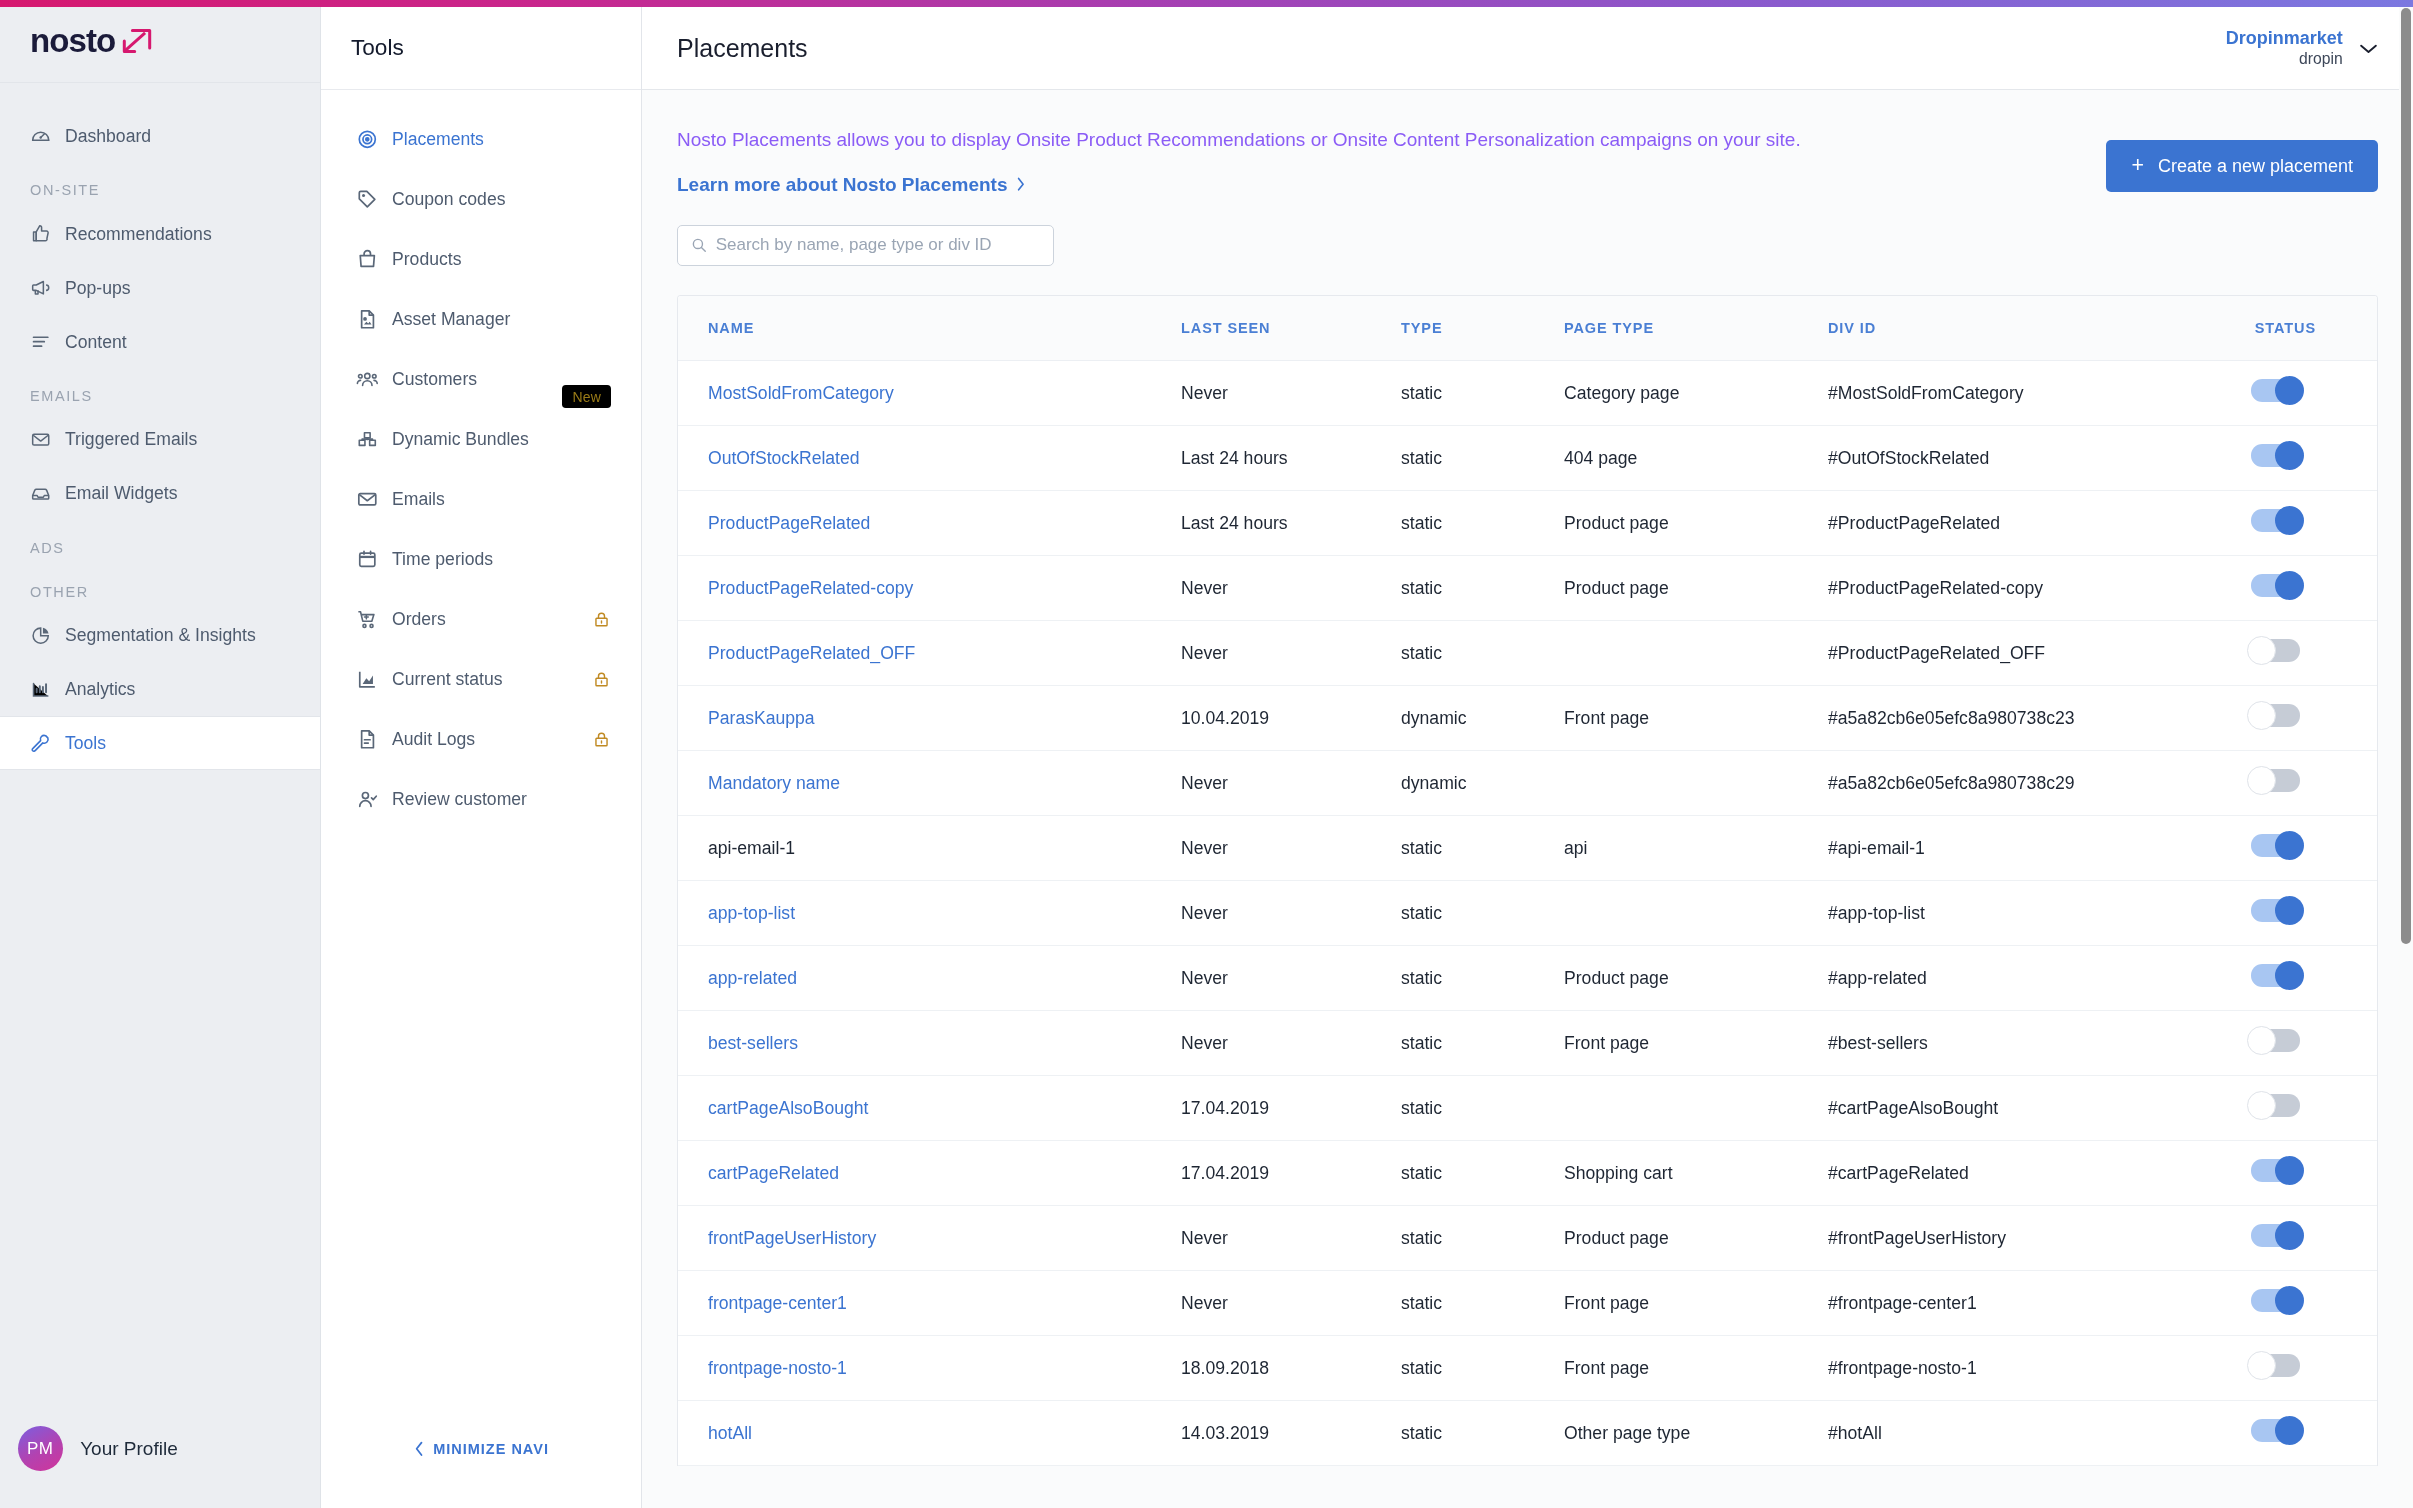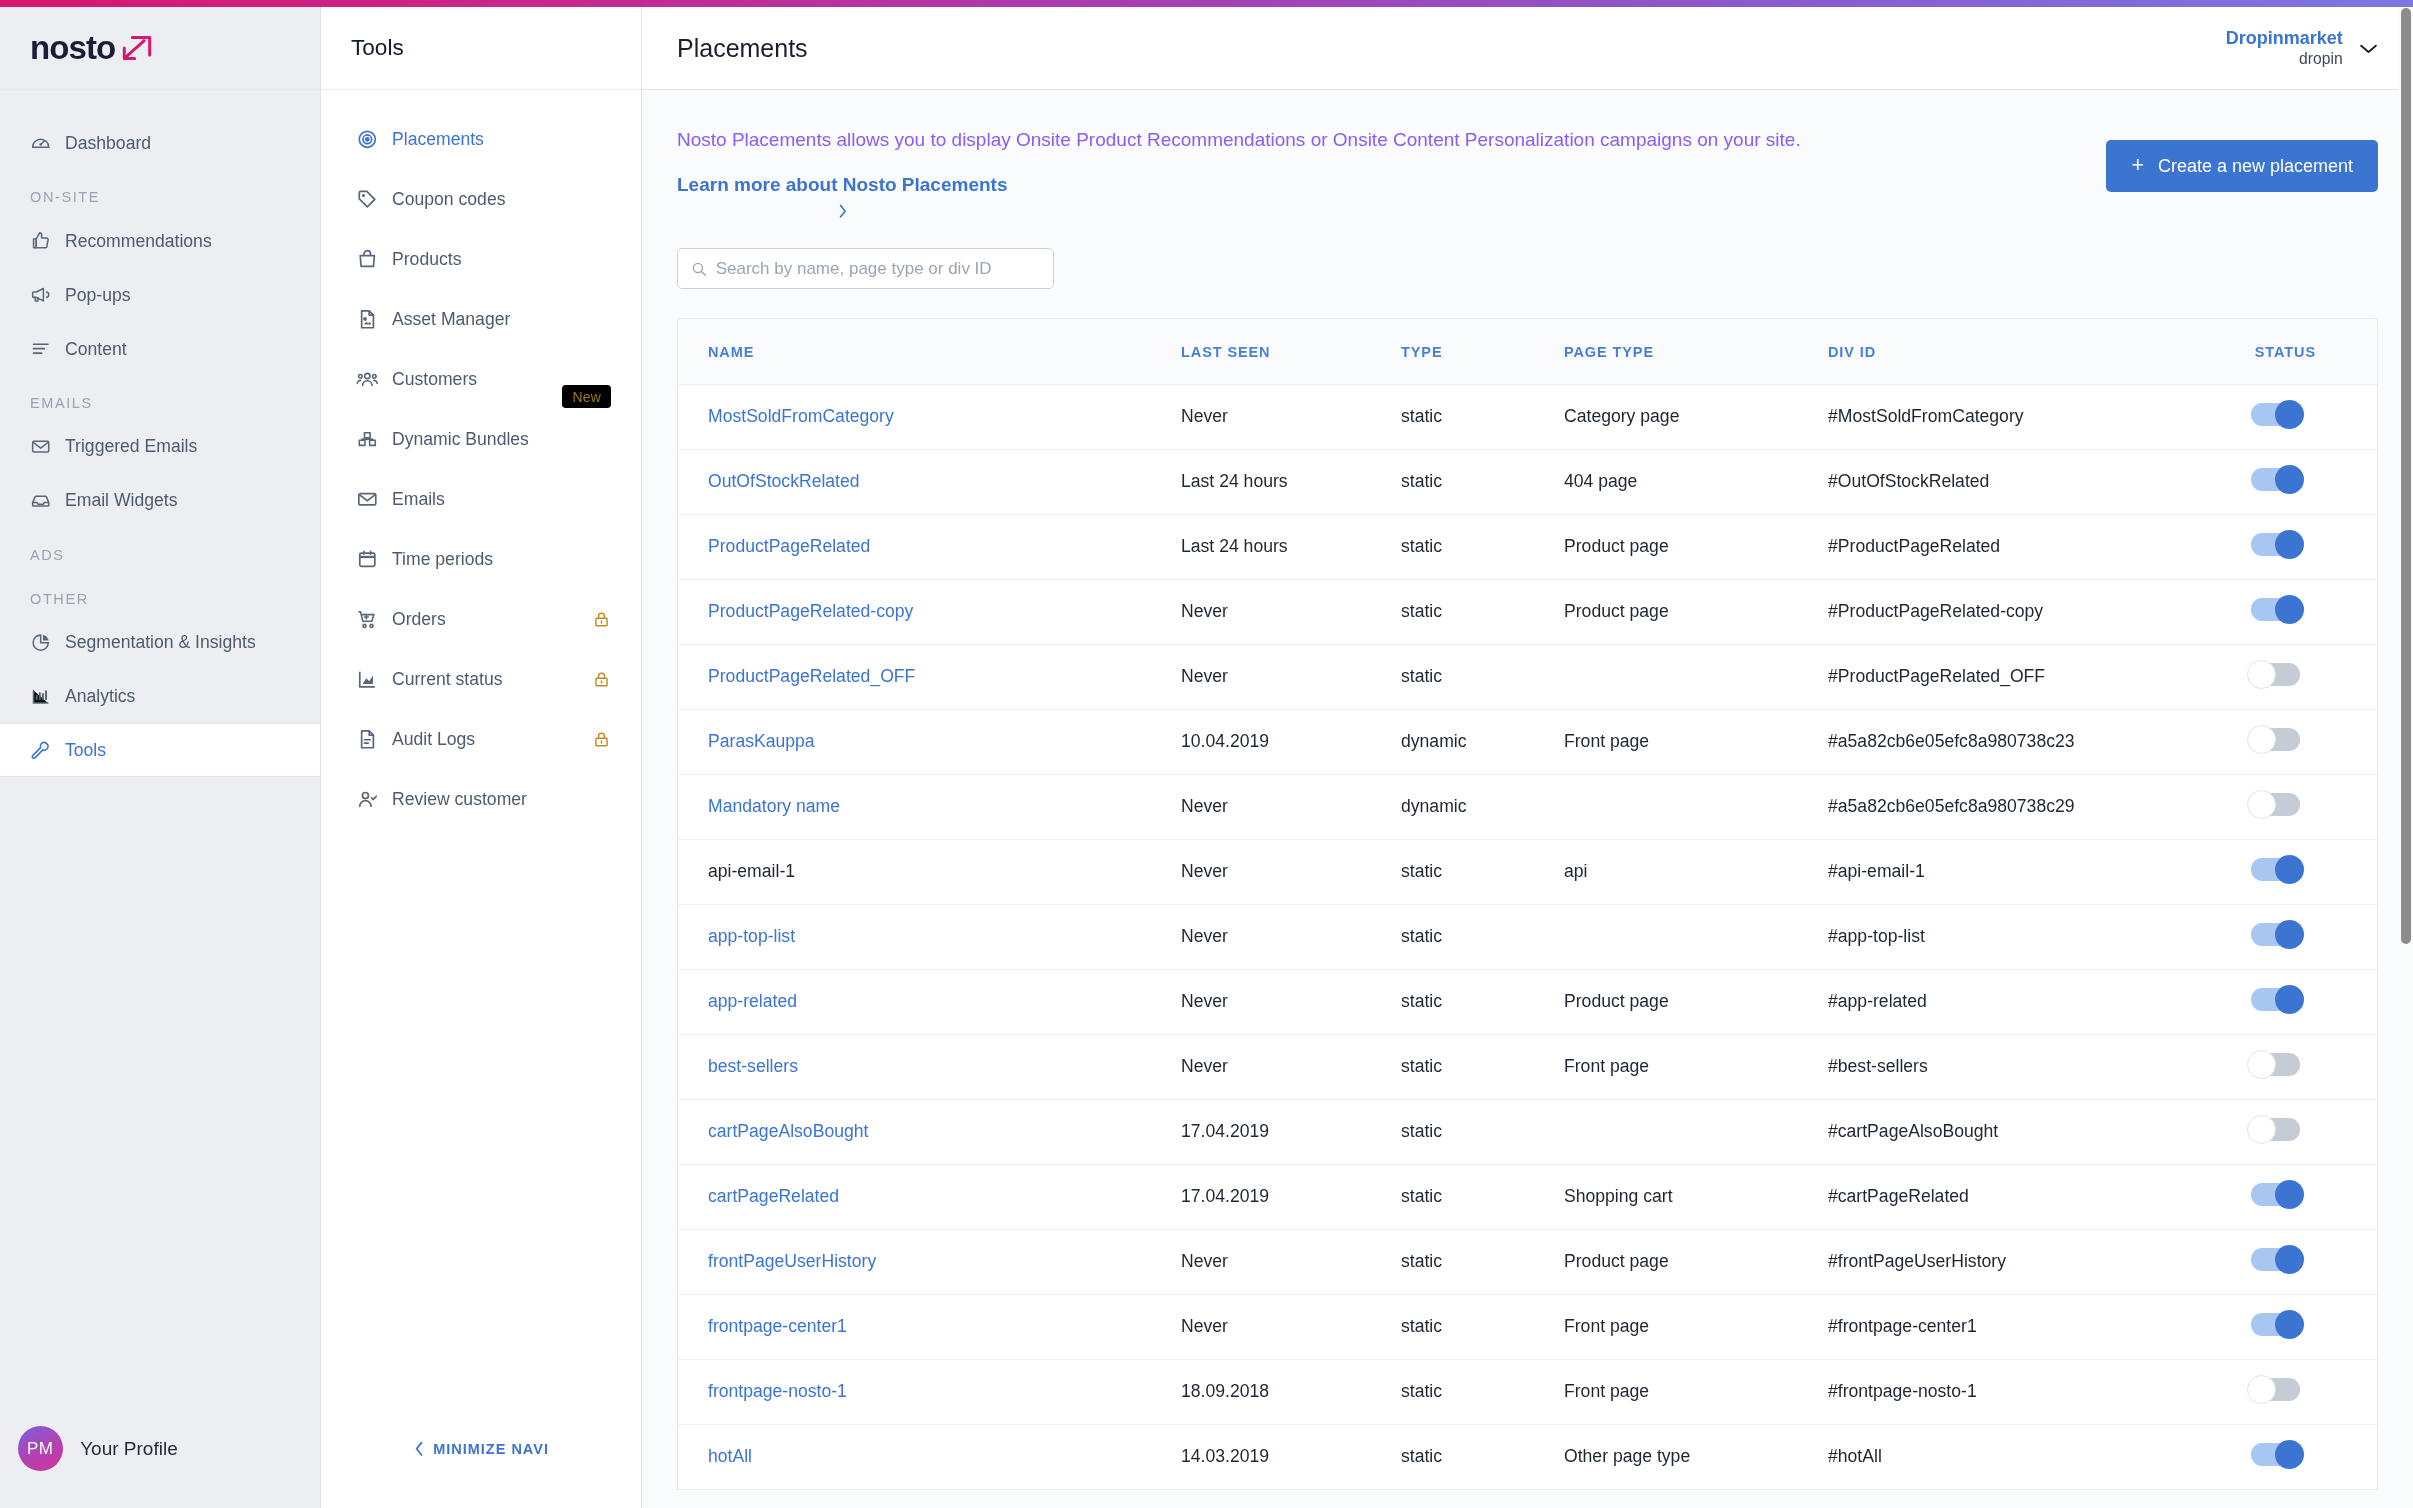--- a/index.html
+++ b/index.html
@@ -17,21 +17,20 @@
     background: linear-gradient(90deg,#d6186f 0%, #c9268c 22%, #a63fb2 48%, #8b59cc 72%, #7b78e0 100%);
     z-index: 50;
   }
 
   
   .sidebar {
     width: 321px; flex: 0 0 321px; height: 1508px;
     background: #eceef2;
     border-right: 0.6px solid #dfe3e8;
     display: flex; flex-direction: column;
-    padding-top: 7px;
     position: relative;
   }
   .logo-area {
     height: 83px; display: flex; align-items: center; padding-left: 30px;
     border-bottom: 0.6px solid #e2e5ea;
   }
   .logo-text {
     font-size: 33px; font-weight: 700; color: #1b1b3a;
     letter-spacing: -0.9px; display: flex; align-items: center;
   }
@@ -115,21 +114,21 @@
   .acct-sub { font-size: 15.7px; color: #3d4759; }
 
   .main-body { flex: 1; overflow: hidden; position: relative; }
   .intro {
     padding: 36px 35px 0 35px; display: flex; align-items: flex-start;
   }
   .intro-left { flex: 1; min-width: 0; }
   .intro-text { font-size: 19px; color: #8b5cf6; line-height: 1.45; }
   .intro-link {
     display: inline-flex; align-items: center; gap: 7.5px; margin-top: 20px;
-    font-size: 19px; color: #3b74d1; font-weight: 700; cursor: pointer; flex-direction: column;
+    font-size: 19px; color: #3b74d1; font-weight: 700; cursor: pointer;
   }
   .btn-create {
     background: #3b74d1; color: #fff; border: none; border-radius: 5px;
     height: 52px; padding: 0 25px; font-size: 18px; font-family: inherit;
     display: inline-flex; align-items: center; gap: 14px; cursor: pointer;
     margin-top: 14px; white-space: nowrap;
   }
   .btn-plus { font-size: 21.4px; line-height: 1; font-weight: 400; }
 
   .search-wrap { padding: 29px 35px 0 35px; }

